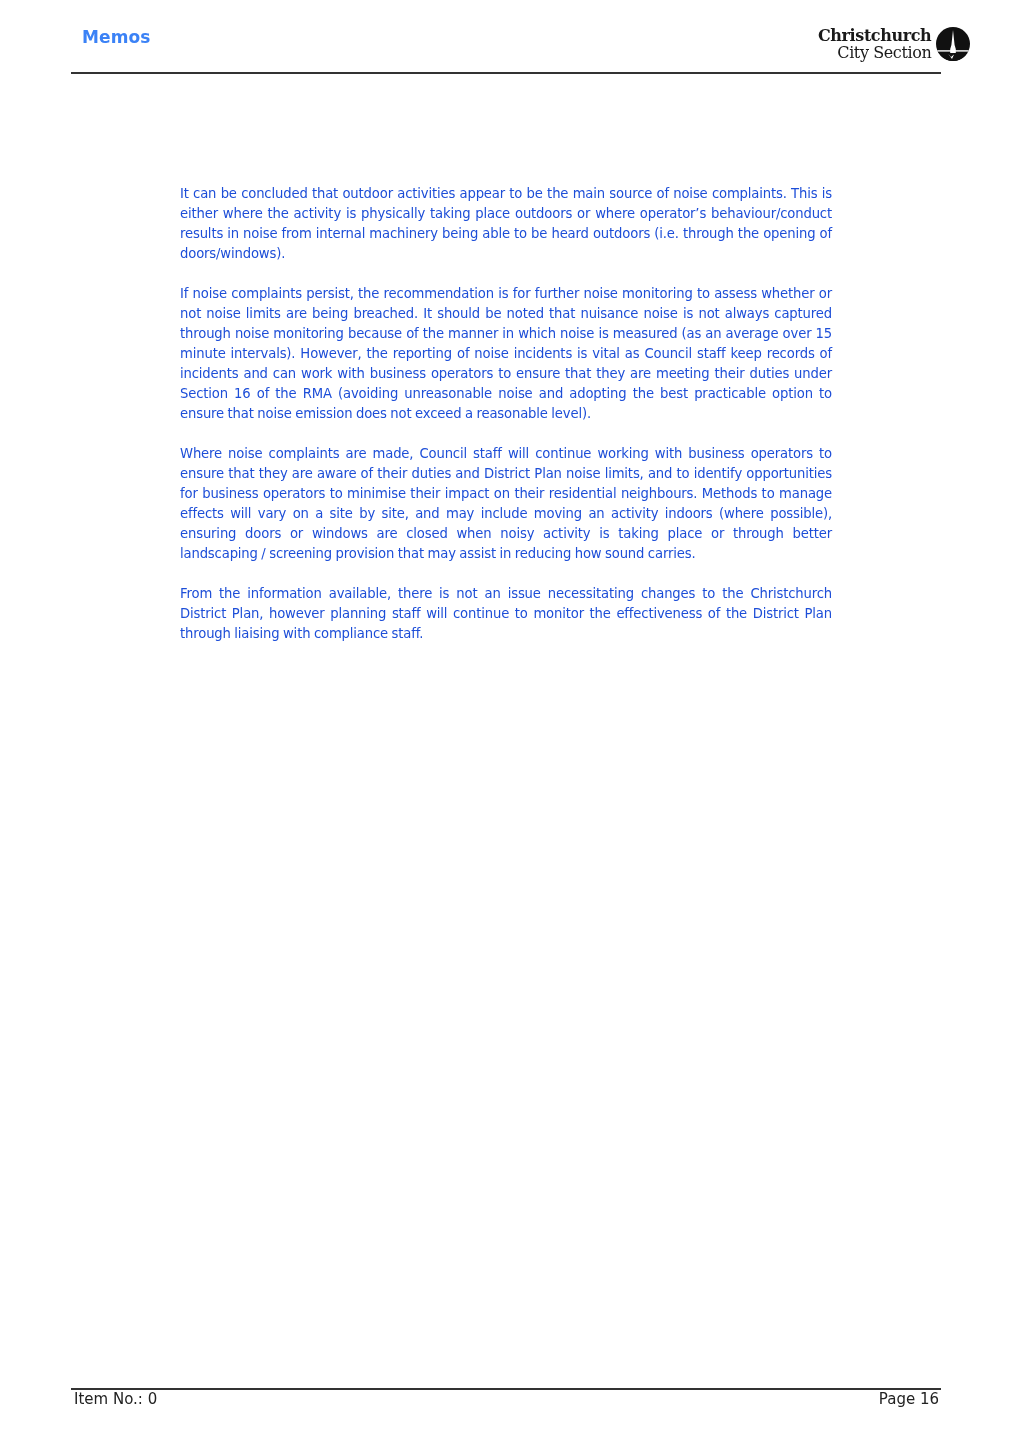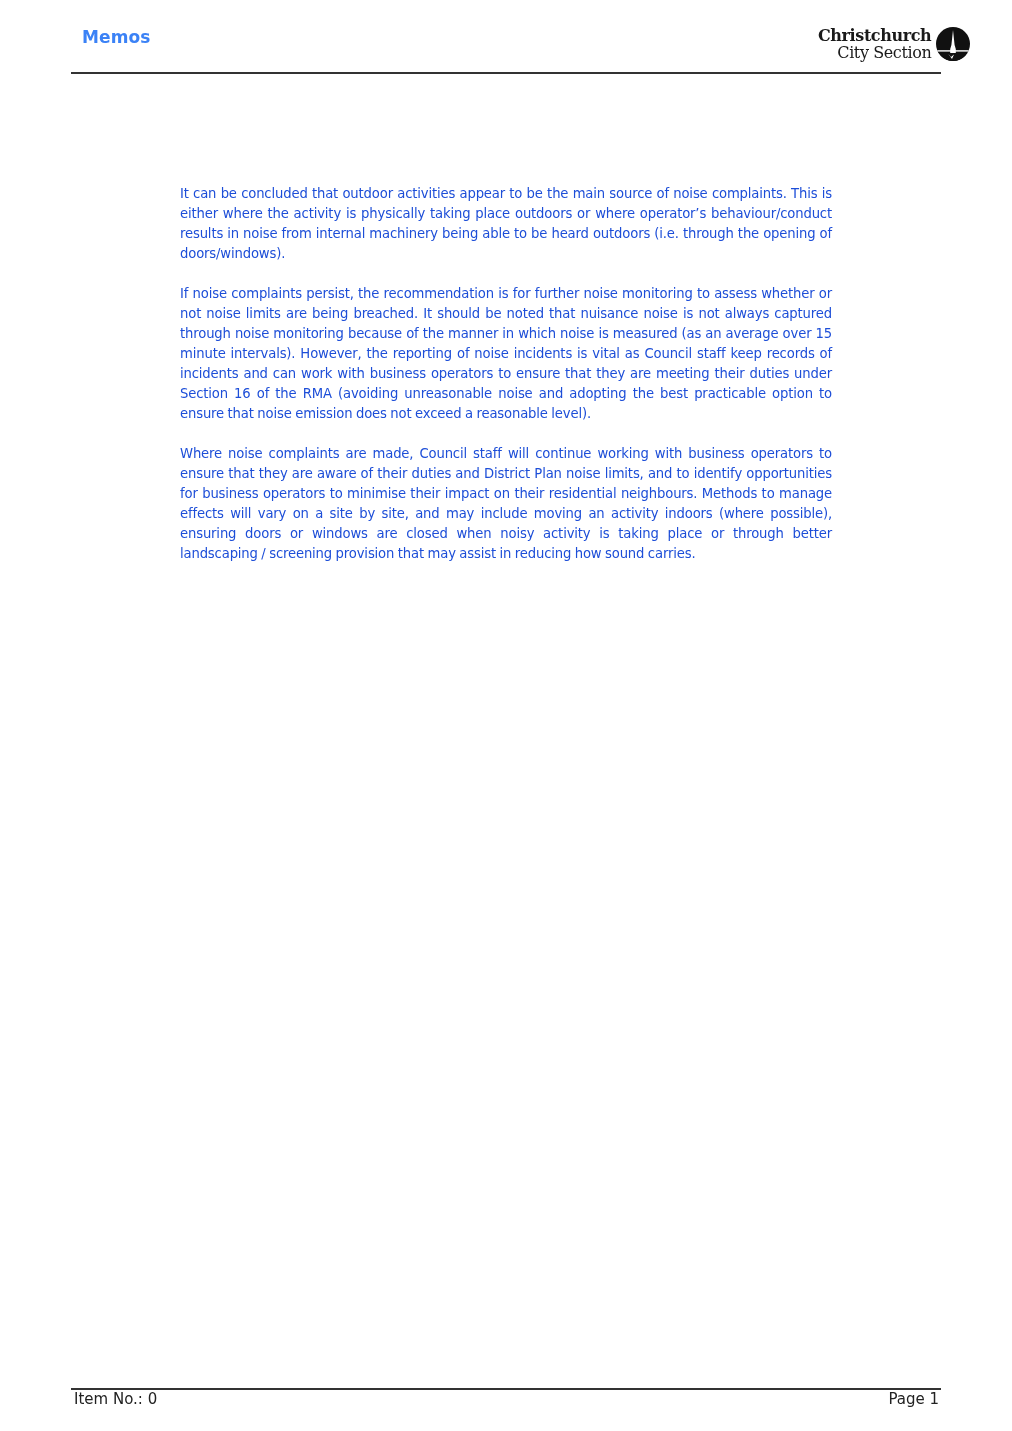--- a/index.html
+++ b/index.html
@@ -128,18 +128,19 @@
     </g>
   </svg>
 </div>
 
 <div class="rule rule-top"></div>
 
 <div class="content">
   <p class="para">It can be concluded that outdoor activities appear to be the main source of noise complaints. This is either where the activity is physically taking place outdoors or where operator’s behaviour/conduct results in noise from internal machinery being able to be heard outdoors (i.e. through the opening of doors/windows).</p>
   <p class="para">If noise complaints persist, the recommendation is for further noise monitoring to assess whether or not noise limits are being breached. It should be noted that nuisance noise is not always captured through noise monitoring because of the manner in which noise is measured (as an average over 15 minute intervals). However, the reporting of noise incidents is vital as Council staff keep records of incidents and can work with business operators to ensure that they are meeting their duties under Section 16 of the RMA (avoiding unreasonable noise and adopting the best practicable option to ensure that noise emission does not exceed a reasonable level).</p>
   <p class="para">Where noise complaints are made, Council staff will continue working with business operators to ensure that they are aware of their duties and District Plan noise limits, and to identify opportunities for business operators to minimise their impact on their residential neighbours. Methods to manage effects will vary on a site by site, and may include moving an activity indoors (where possible), ensuring doors or windows are closed when noisy activity is taking place or through better landscaping / screening provision that may assist in reducing how sound carries.</p>
+  <p class="para">From the information available, there is not an issue necessitating changes to the Christchurch District Plan, however planning staff will continue to monitor the effectiveness of the District Plan through liaising with compliance staff.</p>
 </div>
 
 <div class="rule rule-bottom"></div>
 
 <div class="footer-left">Item No.: 0</div>
-<div class="footer-right">Page 1</div>
+<div class="footer-right">Page 16</div>
 
 </body></html>

